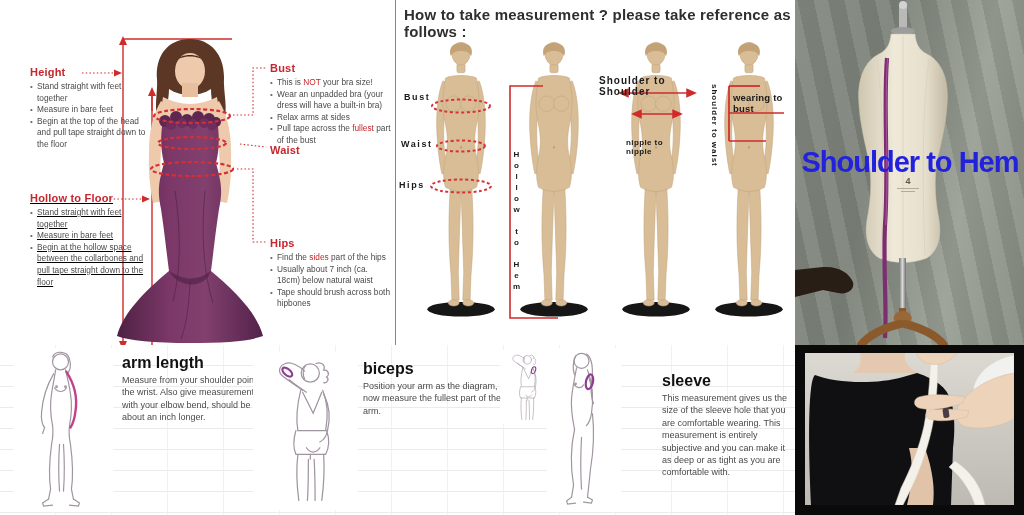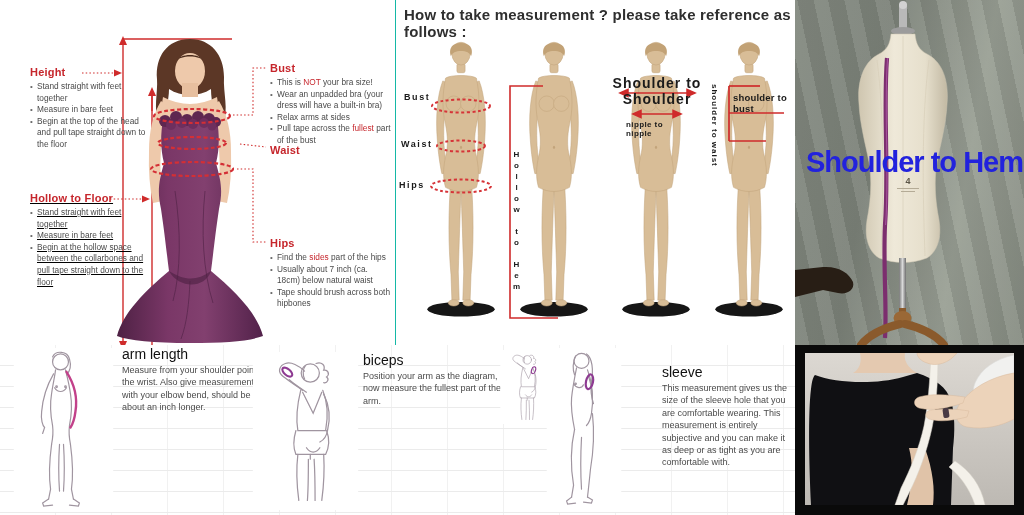--- a/index.html
+++ b/index.html
@@ -14,46 +14,46 @@
   .msec ul { list-style:none; }
   .msec li { font-size:8.3px; line-height:11.6px; color:#4a4a4a; padding-left:7px; position:relative; }
   .msec li::before { content:"\2022"; position:absolute; left:0; top:0; font-size:8px; color:#6a6a6a; }
   .hl { color:#c6262c; font-weight:normal; font-style:normal; }
 
   
   #mid-panel { left:395px; top:0; width:400px; height:345px; background:#fff; border-left:1px solid #14b8a6; }
   #mid-header { position:absolute; left:8px; top:6px; width:390px; font-size:15px; font-weight:600; color:#2f2f2f; letter-spacing:.2px; }
   .mlabel { position:absolute; font-weight:bold; color:#1a1a1a; }
   #lbl-bust, #lbl-waist, #lbl-hips { font-size:9px; letter-spacing:1.6px; }
-  #lbl-sh2sh { font-size:14px; letter-spacing:1px; text-align:center; }
-  #lbl-nip { font-size:8px; letter-spacing:.4px; }
+  #lbl-sh2sh { font-size:10px; letter-spacing:1px; }
+  #lbl-nip { font-size:8px; letter-spacing:.4px;margin-top:18px; }
   #lbl-sh2bust { font-size:9.5px; letter-spacing:.2px; }
   .vtext-upright { writing-mode:vertical-rl; text-orientation:upright; font-size:8px; font-weight:bold; letter-spacing:2px; color:#1a1a1a; }
   .vtext-rot { writing-mode:vertical-rl; font-size:8px; font-weight:bold; letter-spacing:1px; color:#1a1a1a; }
 
   
   #right-photo { left:795px; top:0; width:229px; height:345px; overflow:hidden;
     background:
       repeating-linear-gradient(78deg, rgba(255,255,255,.05) 0 14px, rgba(0,0,0,.07) 14px 30px),
       linear-gradient(100deg,#848a81 0%,#7d837a 35%,#9aa095 70%,#878d83 100%);
   }
-  #shoulder-hem-caption { position:absolute; left:2px; top:146px; width:226px; text-align:right;
+  #shoulder-hem-caption { position:absolute; left:2px; top:146px; width:226px; text-align:center;
     font-size:29px; font-weight:bold; color:#2222dd; letter-spacing:-1px; }
   #form-size-label { position:absolute; left:96px; top:176px; width:34px; text-align:center;
     font-size:9px; font-weight:bold; color:#5c5648; }
   .form-size-sub { display:block; height:2px; margin:2px 6px 0; border-top:1px solid #b4ab96; }
 
   
   #bottom-strip { left:0; top:345px; width:795px; height:170px; background:#fff;
     background-image:
       repeating-linear-gradient(to bottom, transparent 0, transparent 20px, #ebebeb 20px, #ebebeb 21px),
       repeating-linear-gradient(to right, transparent 0, transparent 55px, #f1f1f1 55px, #f1f1f1 56px);
   }
   .bblock { position:absolute; }
-  .btitle { font-size:14px; font-weight:normal; color:#111; margin-bottom:2px; }
+  .btitle { font-size:16px; font-weight:bold; color:#111; margin-bottom:2px;margin-top:8px; }
   .btext { font-size:9px; line-height:12.4px; color:#4a4a4a; }
   .sketch { position:absolute; }
 
   
   #bottom-photo { left:795px; top:345px; width:229px; height:170px; background:#0a0a0a; }
   #bottom-photo svg { position:absolute; left:10px; top:8px; }
 </style>
 </head>
 <body>
 
@@ -299,21 +299,21 @@
         <path d="M333,141 L370,141"></path>
       </g>
     </svg>
 
     <div class="mlabel" id="lbl-bust" style="left:8px;top:92px;">Bust</div>
     <div class="mlabel" id="lbl-waist" style="left:5px;top:139px;">Waist</div>
     <div class="mlabel" id="lbl-hips" style="left:3px;top:180px;">Hips</div>
     <div class="vtext-upright abs" style="left:116px;top:150px;height:180px;">Hollow to Hem</div>
     <div class="mlabel" id="lbl-sh2sh" style="left:203px;top:75px;width:116px;">Shoulder to Shoulder</div>
     <div class="mlabel" id="lbl-nip" style="left:230px;top:120px;width:64px;">nipple to nipple</div>
-    <div class="mlabel" id="lbl-sh2bust" style="left:337px;top:92px;width:70px;">shoulder to bust</div>
+    <div class="mlabel" id="lbl-sh2bust" style="left:337px;top:92px;width:70px;">wearing to bust</div>
     <div class="vtext-rot abs" style="left:314px;top:84px;height:110px;">shoulder to waist</div>
   </div>
 
   <div class="abs" id="right-photo">
     <svg width="229" height="345" viewBox="0 0 229 345">
       <rect x="104" y="4" width="8" height="26" fill="#b9b9b9"></rect>
       <circle cx="108" cy="5" r="4" fill="#d2d2d2"></circle>
       <ellipse cx="108" cy="31" rx="12" ry="4" fill="#9c9c9c"></ellipse>
       <path d="M96,34 L120,34 C121,44 124,50 132,54 C148,62 154,82 152,104 C151,124 146,142 142,162 C139,180 140,200 144,220 C147,238 142,252 132,258 C116,264 100,264 84,258 C74,252 69,238 72,220 C76,200 77,180 74,162 C70,142 65,124 64,104 C62,82 68,62 84,54 C92,50 95,44 96,34 Z" fill="url(#formGrad)" stroke="#cfc6b2" stroke-width="0.5"></path>
       <g stroke="#d8cfba" stroke-width="0.8" fill="none" opacity="0.9">

